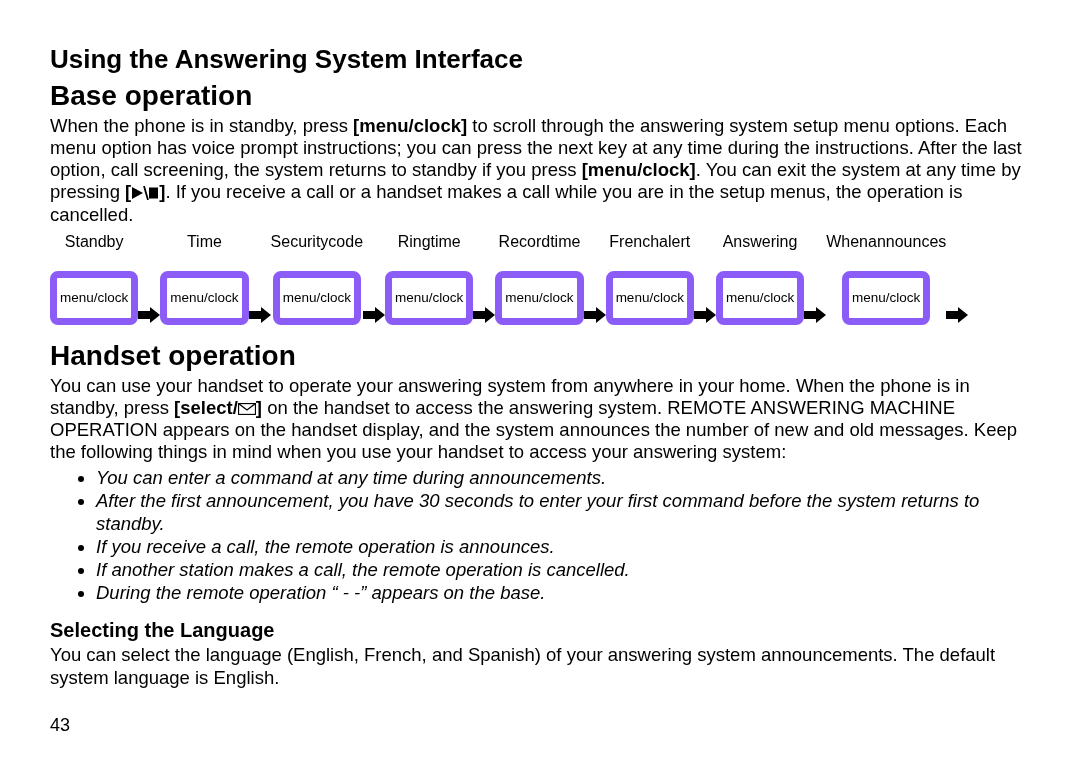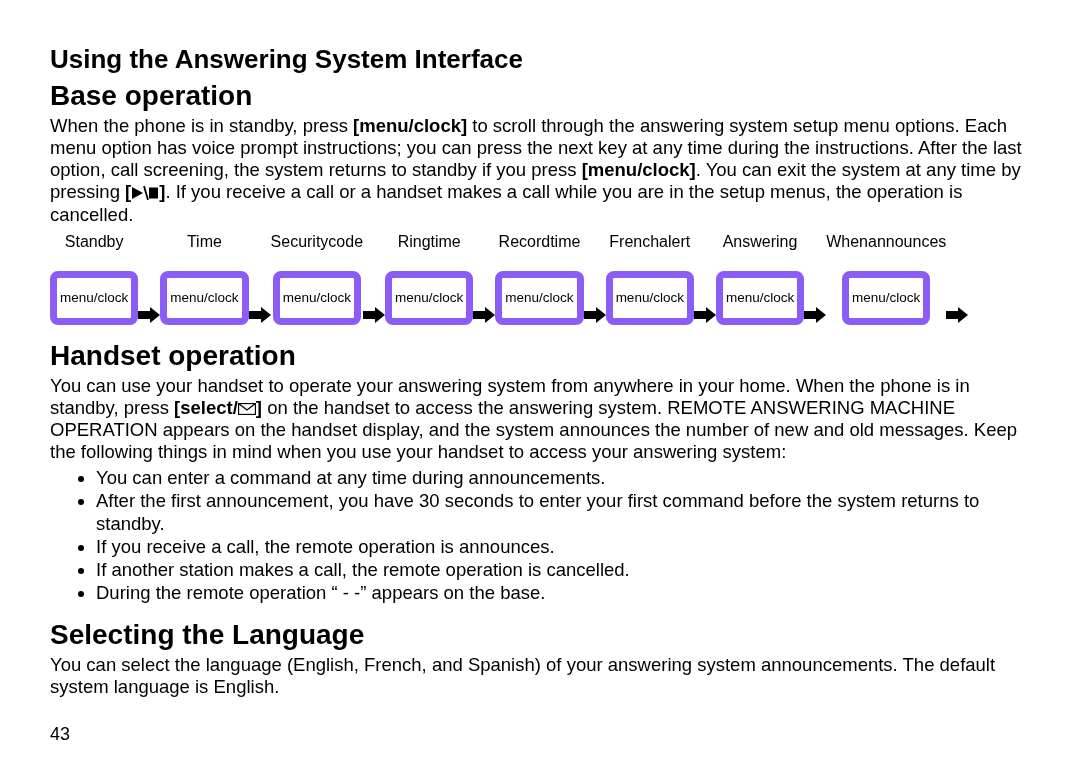--- a/index.html
+++ b/index.html
@@ -17,21 +17,21 @@
     font-size: 26px;
     font-weight: bold;
     margin: 4px 0 4px 0;
   }
   h2 {
     font-size: 28px;
     font-weight: bold;
     margin: 0 0 2px 0;
   }
   h2.sel {
-    font-size: 28px;
+    font-size: 20px;
     margin-top: 14px;
   }
   p {
     margin: 0 0 4px 0;
   }
   .flow {
     display: flex;
     align-items: flex-end;
     justify-content: flex-start;
     margin: 8px 0 14px 0;
@@ -74,20 +74,21 @@
   .final .labels {
     text-align:center;
     font-size:16px;
     line-height:1.05;
     margin-bottom:3px;
   }
   .tone { font-size:13px; }
   ul {
     margin: 2px 0 0 28px;
     padding-left: 18px;
+    font-style: italic;
   }
   li {
     margin: 0 0 1px 0;
   }
   .pagenum {
     text-align: left;
     font-size: 18px;
     margin-top: 26px;
   }
   .icon-inline {

